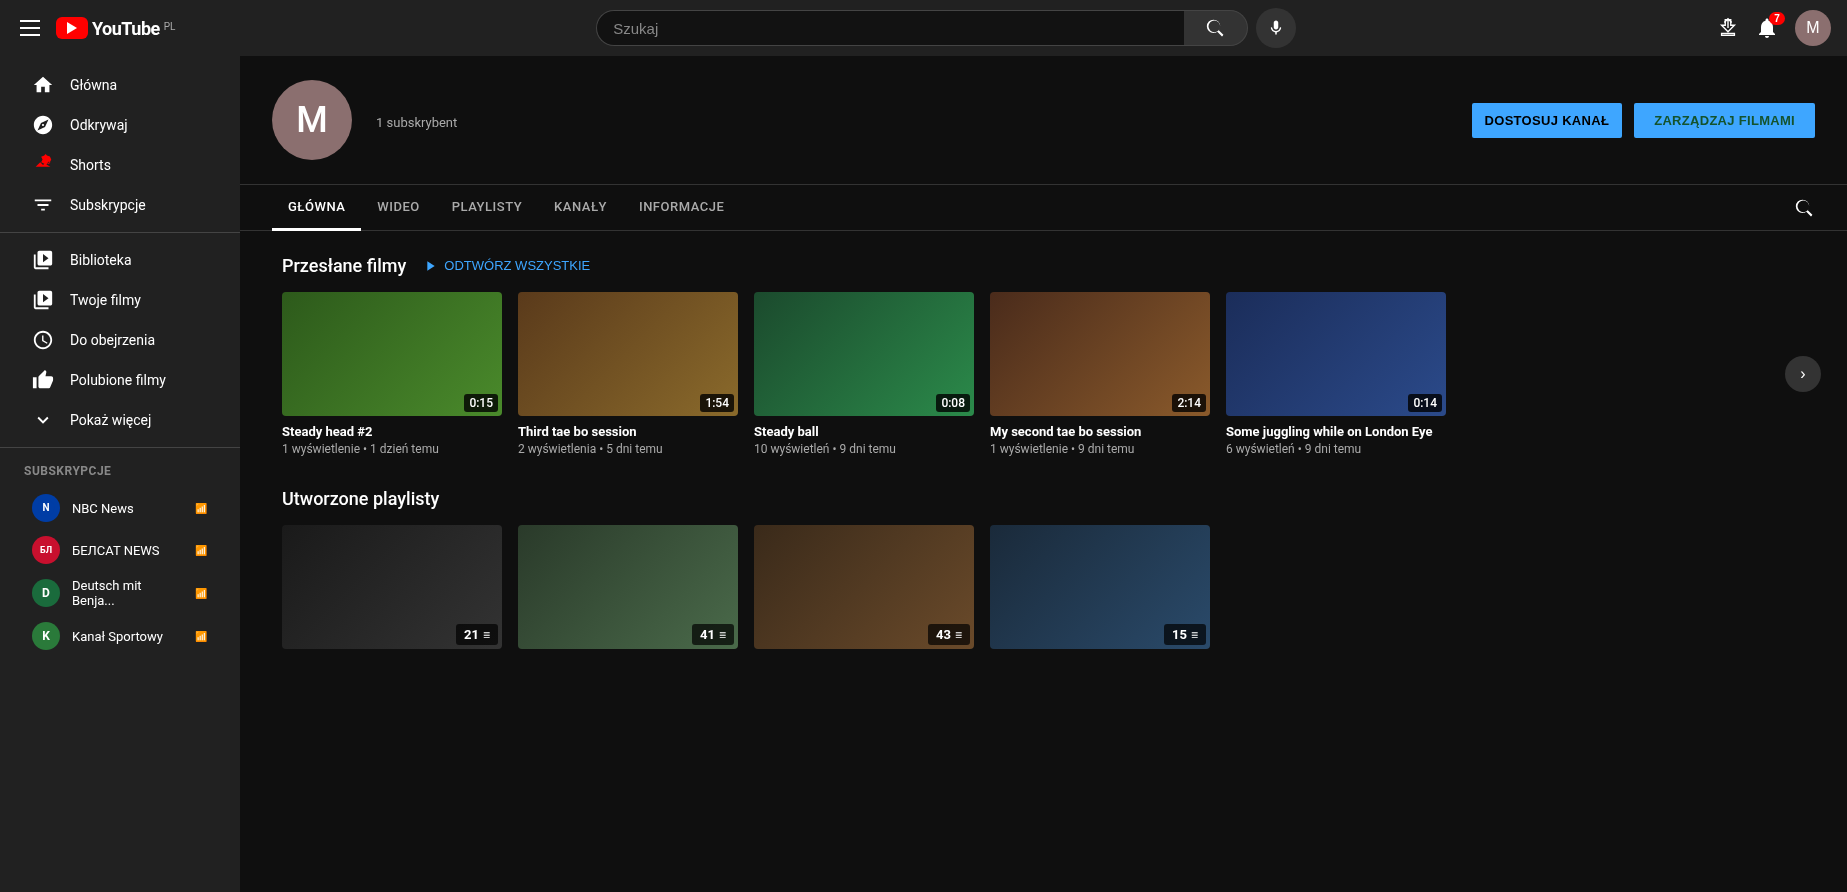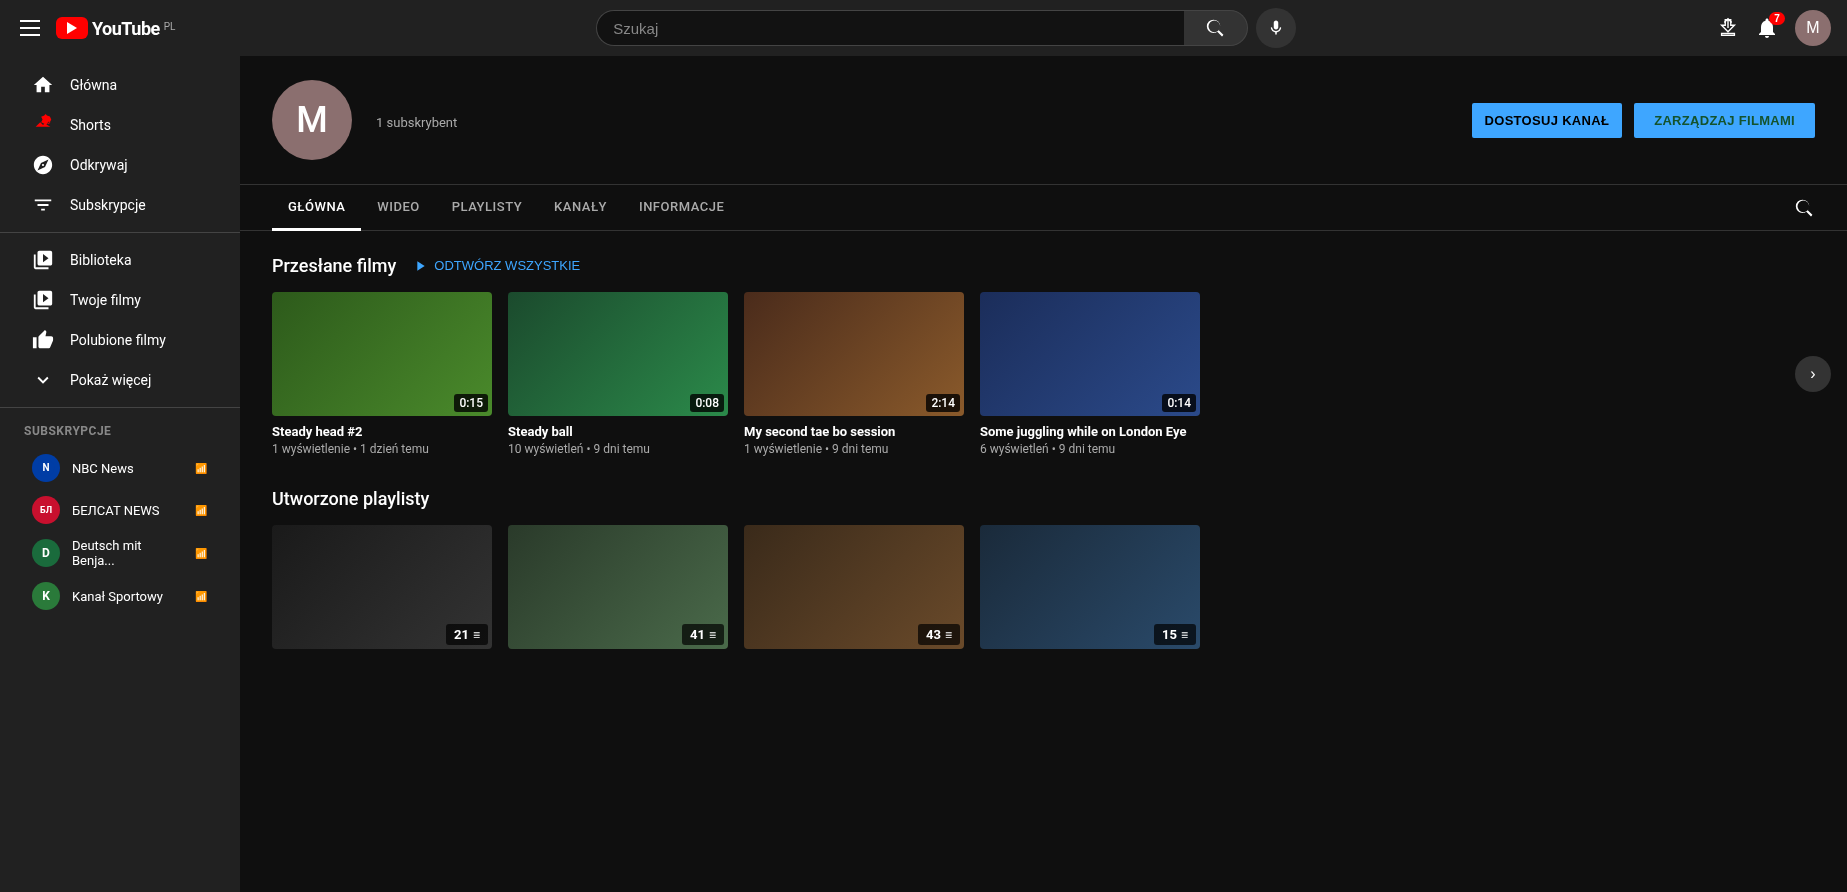--- a/index.html
+++ b/index.html
@@ -103,21 +103,21 @@
     .channel-tabs { display: flex; gap: 0; border-bottom: 1px solid #333; padding: 0 32px; position: relative; }
     .channel-tab {
       padding: 14px 16px; font-size: 13px; font-weight: 500; color: #aaa;
       cursor: pointer; letter-spacing: 0.5px; border-bottom: 3px solid transparent;
       margin-bottom: -1px;
     }
     .channel-tab.active { color: #fff; border-bottom-color: #fff; }
     .tab-search { margin-left: auto; display: flex; align-items: center; cursor: pointer; }
 
     
-    .content { padding: 24px 32px; }
+    .content { padding: 24px 42px; }
 
     
     .section { margin-bottom: 32px; }
     .section-header { display: flex; align-items: center; gap: 16px; margin-bottom: 16px; }
     .section-title { font-size: 18px; font-weight: 500; }
     .play-all-btn { display: flex; align-items: center; gap: 6px; color: #3ea6ff; font-size: 13px; font-weight: 500; cursor: pointer; background: none; border: none; }
 
     
     .video-grid { display: flex; gap: 16px; position: relative; }
     .video-card { width: 220px; flex-shrink: 0; cursor: pointer; }
@@ -222,36 +222,36 @@
       <div class="sidebar-icon">
         <svg width="22" height="22" viewBox="0 0 24 24">
             <path d="M10 20v-6h4v6h5v-8h3L12 3 2 12h3v8z" fill="#fff"></path>
           </svg>
       </div>
       <span class="sidebar-label">Główna</span>
     </div>
     <div class="sidebar-item">
       <div class="sidebar-icon">
         <svg width="22" height="22" viewBox="0 0 24 24">
+            <path d="M12 10.9c-.61 0-1.1.49-1.1 1.1s.49 1.1 1.1 1.1c.61 0 1.1-.49 1.1-1.1s-.49-1.1-1.1-1.1zM12 2C6.48 2 2 6.48 2 12s4.48 10 10 10 10-4.48 10-10S17.52 2 12 2zm2.19 12.19L6 18l3.81-8.19L18 6l-3.81 8.19z" fill="#fff"></path>
+          </svg>
+      </div>
+      <span class="sidebar-label">Odkrywaj</span>
+    </div>
+    <div class="sidebar-item">
+      <div class="sidebar-icon">
+        <svg width="22" height="22" viewBox="0 0 24 24">
             <path d="M17.77 10.32l-1.2-.5L18 9l.5-1.2.5 1.2 1.2.5-1.2.5-.5 1.2zM21 6l-1.5-3.16L16.34 1.5 14.84 0 13.34 1.5 10 3l1.5 3-1.5 3 3.34 1.5 1.5 3 1.5-3 3.16-1.5zm-7.15 4.42L12 12 9 9 4 14h16l-6.15-3.58z" fill="#ff0000"></path>
           </svg>
       </div>
       <span class="sidebar-label">Shorts</span>
     </div>
     <div class="sidebar-item">
       <div class="sidebar-icon">
         <svg width="22" height="22" viewBox="0 0 24 24">
-            <path d="M12 10.9c-.61 0-1.1.49-1.1 1.1s.49 1.1 1.1 1.1c.61 0 1.1-.49 1.1-1.1s-.49-1.1-1.1-1.1zM12 2C6.48 2 2 6.48 2 12s4.48 10 10 10 10-4.48 10-10S17.52 2 12 2zm2.19 12.19L6 18l3.81-8.19L18 6l-3.81 8.19z" fill="#fff"></path>
-          </svg>
-      </div>
-      <span class="sidebar-label">Odkrywaj</span>
-    </div>
-    <div class="sidebar-item">
-      <div class="sidebar-icon">
-        <svg width="22" height="22" viewBox="0 0 24 24">
             <path d="M10 18h4v-2h-4v2zM3 6v2h18V6H3zm3 7h12v-2H6v2z" fill="#fff"></path>
           </svg>
       </div>
       <span class="sidebar-label">Subskrypcje</span>
     </div>
 
     <div class="sidebar-divider"></div>
 
     <div class="sidebar-item">
       <div class="sidebar-icon">
@@ -261,20 +261,28 @@
       </div>
       <span class="sidebar-label">Biblioteka</span>
     </div>
     <div class="sidebar-item">
       <div class="sidebar-icon">
         <svg width="22" height="22" viewBox="0 0 24 24">
             <path d="M4 6H2v14c0 1.1.9 2 2 2h14v-2H4V6zm16-4H8c-1.1 0-2 .9-2 2v12c0 1.1.9 2 2 2h12c1.1 0 2-.9 2-2V4c0-1.1-.9-2-2-2zm-8 12.5v-9l6 4.5-6 4.5z" fill="#fff"></path>
           </svg>
       </div>
       <span class="sidebar-label">Twoje filmy</span>
+    </div>
+    <div class="sidebar-item">
+      <div class="sidebar-icon">
+        <svg width="22" height="22" viewBox="0 0 24 24">
+            <path d="M12 2C6.5 2 2 6.5 2 12s4.5 10 10 10 10-4.5 10-10S17.5 2 12 2zm0 18c-4.41 0-8-3.59-8-8s3.59-8 8-8 8 3.59 8 8-3.59 8-8 8zm.5-13H11v6l5.25 3.15.75-1.23-4.5-2.67V7z" fill="#fff"></path>
+          </svg>
+      </div>
+      <span class="sidebar-label">Do obejrzenia</span>
     </div>
     <div class="sidebar-item">
       <div class="sidebar-icon">
         <svg width="22" height="22" viewBox="0 0 24 24">
             <path d="M1 21h4V9H1v12zm22-11c0-1.1-.9-2-2-2h-6.31l.95-4.57.03-.32c0-.41-.17-.79-.44-1.06L14.17 1 7.59 7.59C7.22 7.95 7 8.45 7 9v10c0 1.1.9 2 2 2h9c.83 0 1.54-.5 1.84-1.22l3.02-7.05c.09-.23.14-.47.14-.73v-1.91l-.01-.01L23 10z" fill="#fff"></path>
           </svg>
       </div>
       <span class="sidebar-label">Polubione filmy</span>
     </div>
     <div class="sidebar-item">
@@ -360,20 +368,31 @@
               <span class="video-duration">0:15</span>
             </div>
             <div class="video-title">Steady head #2</div>
             <div class="video-meta">
               <span>1 wyświetlenie</span>
               <span> • </span>
               <span>1 dzień temu</span>
             </div>
           </div>
           <div class="video-card">
+            <div class="video-thumb thumb-2">
+              <span class="video-duration">1:54</span>
+            </div>
+            <div class="video-title">Third tae bo session</div>
+            <div class="video-meta">
+              <span>2 wyświetlenia</span>
+              <span> • </span>
+              <span>5 dni temu</span>
+            </div>
+          </div>
+          <div class="video-card">
             <div class="video-thumb thumb-3">
               <span class="video-duration">0:08</span>
             </div>
             <div class="video-title">Steady ball</div>
             <div class="video-meta">
               <span>10 wyświetleń</span>
               <span> • </span>
               <span>9 dni temu</span>
             </div>
           </div>

